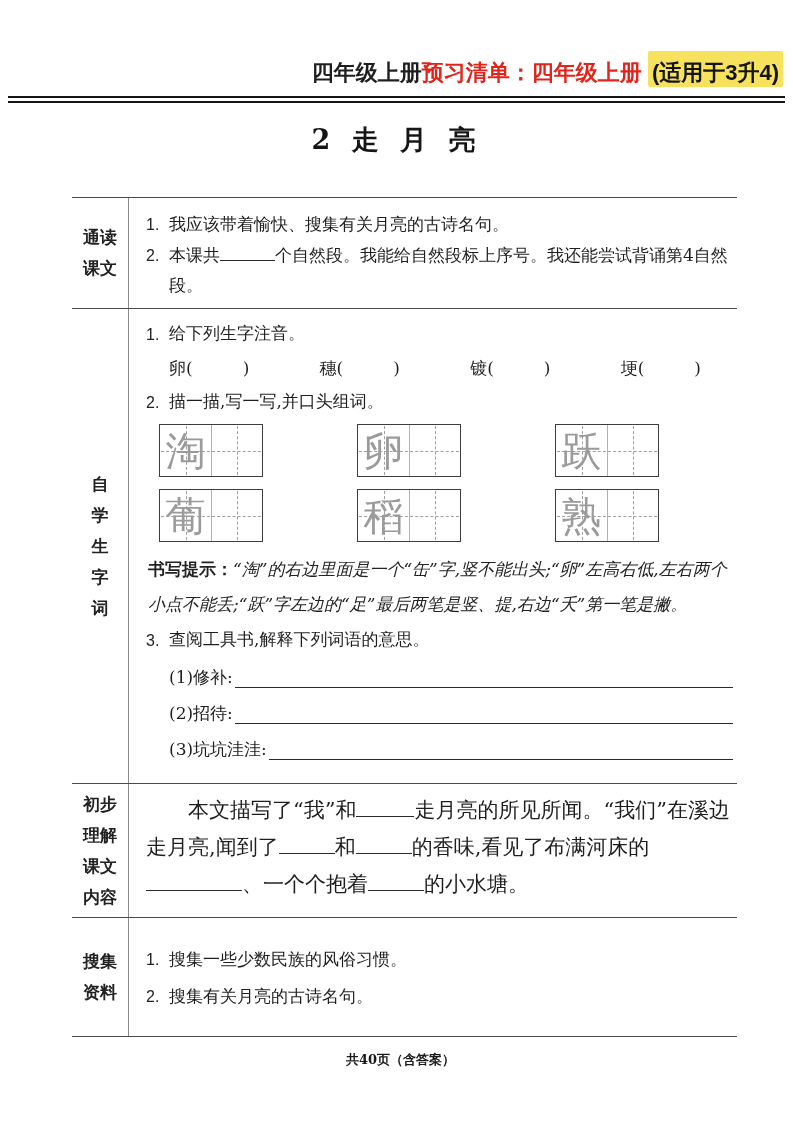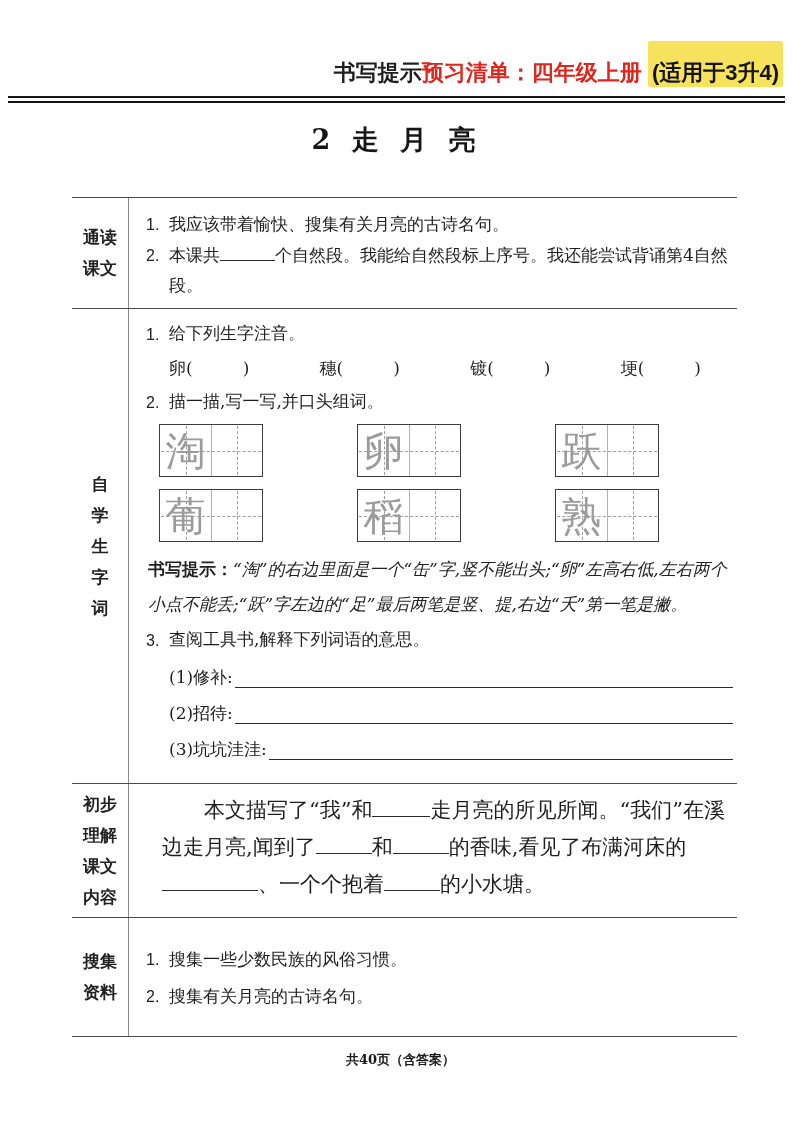--- a/index.html
+++ b/index.html
@@ -16,21 +16,21 @@
 
   
   .hdr {
     position:absolute; top:58px; left:8px; right:10px;
     text-align:right;
     font-family:"Liberation Sans", sans-serif;
     font-weight:bold; font-size:22px; line-height:30px;
     white-space:nowrap;
   }
   .hdr .red { }
-  .hdr .badge { padding:19px 4px 2px 4px; border-radius:2px; }
+  .hdr .badge { padding:9px 4px 2px 4px; border-radius:2px; }
   .dbl-rule {
     position:absolute; top:96px; left:8px; right:8px; height:7px;
     border-top:2.5px solid #151515; border-bottom:2.5px solid #151515;
   }
 
   
   .doc-title {
     position:absolute; top:122px; left:0; width:100%;
     text-align:center; font-size:27px; font-weight:bold;
     letter-spacing:6px; color:#151515;
@@ -113,42 +113,42 @@
 
   .r2 .item3 { margin-top:2px; }
   .defs { margin:2px 0 0 23px; }
   .defline { display:flex; font-size:17px; line-height:36px; }
   .defline .dlabel { white-space:nowrap; }
   .defline .blank-fill {
     flex:1; border-bottom:1.2px solid #2a2a2a; margin:0 2px 7px 2px;
   }
 
   
-  .r3 { min-height:134px;gap:16px; }
+  .r3 { min-height:134px; }
   .r3 .cnt { padding:8px 4px 0 17px; }
   .r3 .para { font-size:21px; line-height:37px; text-indent:2em; }
 
   
   .r4 { min-height:119px; }
   .r4 .cnt { padding:23px 4px 0 17px; }
   .r4 .line { line-height:36px; }
 
   
   .footer {
     position:absolute; top:1051px; left:4px; width:100%;
     text-align:center; font-size:13px; font-weight:bold; color:#1a1a1a;
   }
 </style>
 </head>
 <body>
 
 <div class="page">
 
   <div class="hdr">
-    <span>书写提示</span><span class="red" id="hdr-red" style="color: rgb(224, 37, 28);">预习清单：四年级上册</span>
+    <span>四年级上册</span><span class="red" id="hdr-red" style="color: rgb(224, 37, 28);">预习清单：四年级上册</span>
     <span class="badge" id="hdr-badge" style="background: rgb(247, 226, 94); color: rgb(20, 20, 20);">(适用于3升4)</span>
   </div>
   <div class="dbl-rule"></div>
 
   <div class="doc-title">2  走  月  亮</div>
 
   <div class="sheet">
 
     <div class="trow r1">
       <div class="lbl">

